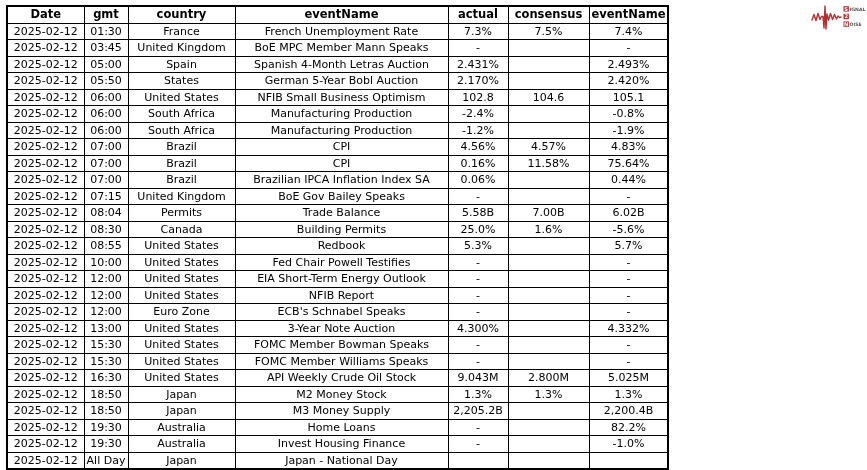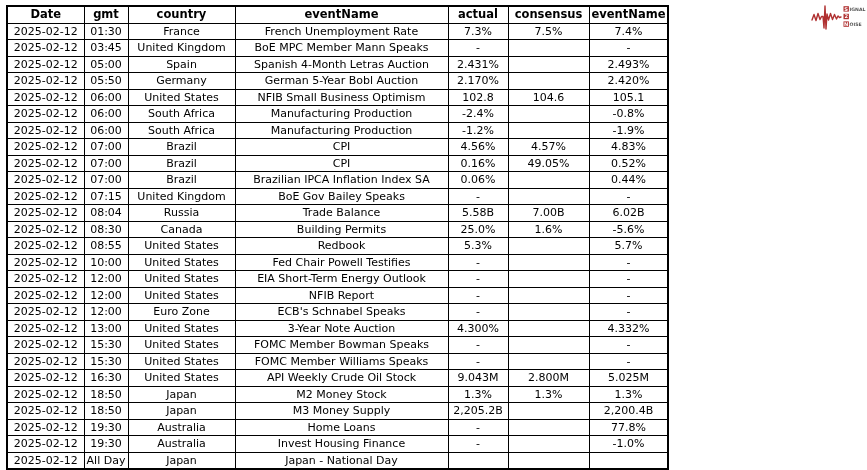--- a/index.html
+++ b/index.html
@@ -97,21 +97,21 @@
         <td>05:00</td>
         <td>Spain</td>
         <td>Spanish 4-Month Letras Auction</td>
         <td>2.431%</td>
         <td></td>
         <td>2.493%</td>
       </tr>
       <tr>
         <td>2025-02-12</td>
         <td>05:50</td>
-        <td>Germany</td>
+        <td>States</td>
         <td>German 5-Year Bobl Auction</td>
         <td>2.170%</td>
         <td></td>
         <td>2.420%</td>
       </tr>
       <tr>
         <td>2025-02-12</td>
         <td>06:00</td>
         <td>United States</td>
         <td>NFIB Small Business Optimism</td>
@@ -145,22 +145,22 @@
         <td>4.56%</td>
         <td>4.57%</td>
         <td>4.83%</td>
       </tr>
       <tr>
         <td>2025-02-12</td>
         <td>07:00</td>
         <td>Brazil</td>
         <td>CPI</td>
         <td>0.16%</td>
-        <td>49.05%</td>
-        <td>0.52%</td>
+        <td>11.58%</td>
+        <td>75.64%</td>
       </tr>
       <tr>
         <td>2025-02-12</td>
         <td>07:00</td>
         <td>Brazil</td>
         <td>Brazilian IPCA Inflation Index SA</td>
         <td>0.06%</td>
         <td></td>
         <td>0.44%</td>
       </tr>
@@ -169,21 +169,21 @@
         <td>07:15</td>
         <td>United Kingdom</td>
         <td>BoE Gov Bailey Speaks</td>
         <td>-</td>
         <td></td>
         <td>-</td>
       </tr>
       <tr>
         <td>2025-02-12</td>
         <td>08:04</td>
-        <td>Russia</td>
+        <td>Permits</td>
         <td>Trade Balance</td>
         <td>5.58B</td>
         <td>7.00B</td>
         <td>6.02B</td>
       </tr>
       <tr>
         <td>2025-02-12</td>
         <td>08:30</td>
         <td>Canada</td>
         <td>Building Permits</td>
@@ -290,21 +290,21 @@
         <td></td>
         <td>2,200.4B</td>
       </tr>
       <tr>
         <td>2025-02-12</td>
         <td>19:30</td>
         <td>Australia</td>
         <td>Home Loans</td>
         <td>-</td>
         <td></td>
-        <td>77.8%</td>
+        <td>82.2%</td>
       </tr>
       <tr>
         <td>2025-02-12</td>
         <td>19:30</td>
         <td>Australia</td>
         <td>Invest Housing Finance</td>
         <td>-</td>
         <td></td>
         <td>-1.0%</td>
       </tr>

